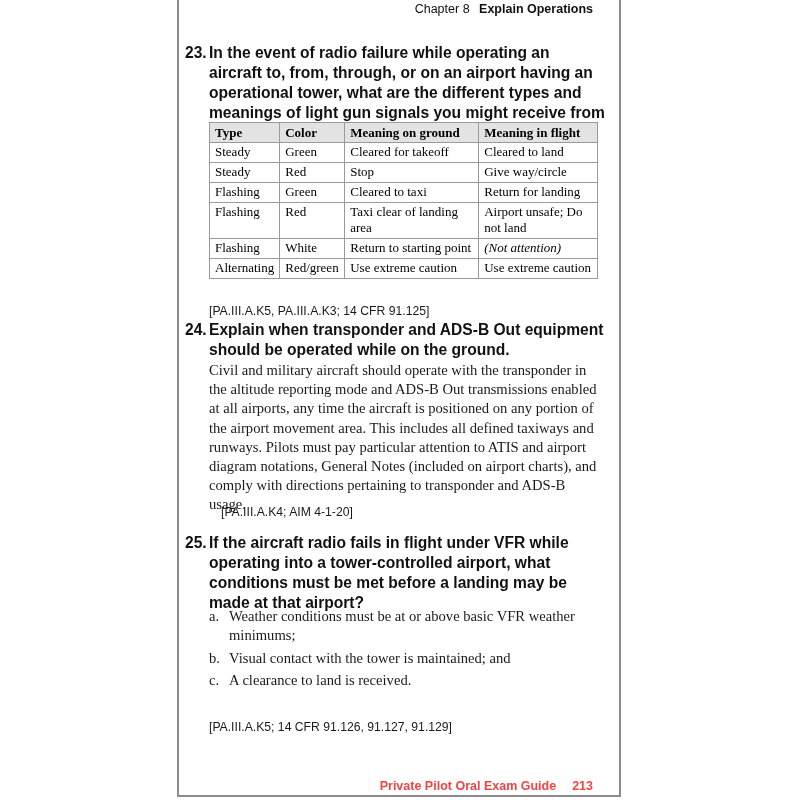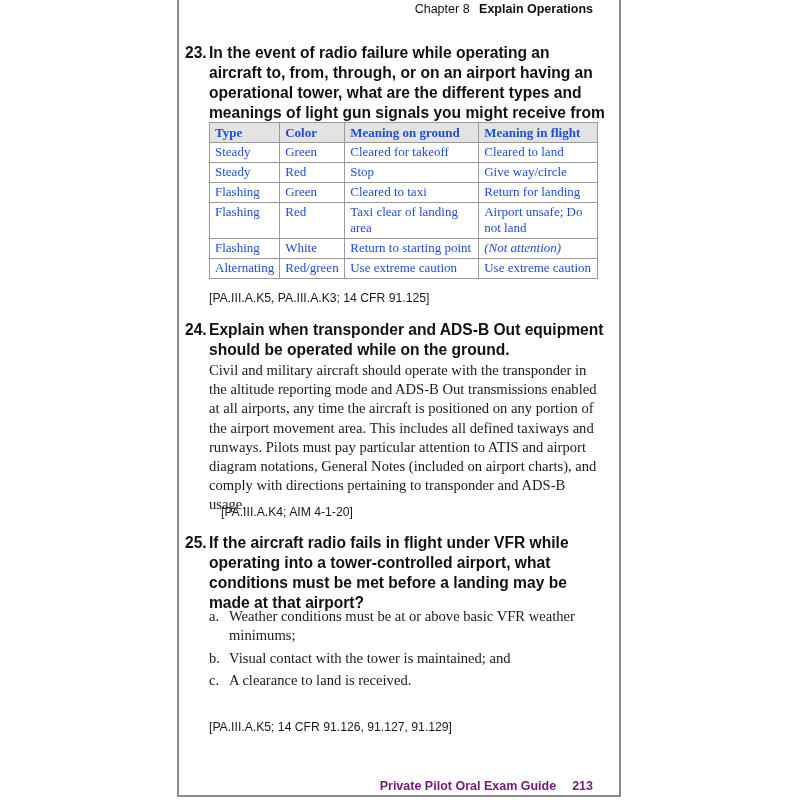--- a/index.html
+++ b/index.html
@@ -18,21 +18,21 @@
   .q {
     position: absolute; left: 6px; width: 420px;
     font-family: "Liberation Sans", sans-serif; font-weight: bold; font-size: 15.6px;
     line-height: 20px; color: #111;
   }
   .q .num { position: absolute; left: 0; top: 0; }
   .q .text { display: block; margin-left: 24px; }
   table.signals {
     position: absolute; left: 30px; top: 122px; width: 389px;
     border-collapse: collapse;
-    font-family: "Liberation Serif", serif; font-size: 13px; color: #1d4ed8;
+    font-family: "Liberation Serif", serif; font-size: 13px; color: #000000;
   }
   table.signals th, table.signals td {
     border: 1px solid #9a9a9a; padding: 1px 5px 2px 5px; text-align: left;
     vertical-align: top; line-height: 16px;
   }
   table.signals th { background: #e3e3e3; font-weight: bold; padding-top: 2px; padding-bottom: 1px; }
   table.signals td.italic { font-style: italic; }
   .ref {
     position: absolute; left: 30px;
     font-family: "Liberation Sans", sans-serif; font-size: 12.2px; color: #1a1a1a;
@@ -42,21 +42,21 @@
     font-family: "Liberation Serif", serif; font-size: 14.6px; line-height: 19.2px; color: #1a1a1a;
   }
   .list-item {
     position: absolute; left: 30px; width: 395px;
     font-family: "Liberation Serif", serif; font-size: 14.6px; line-height: 18.5px; color: #1a1a1a;
   }
   .list-item .marker { position: absolute; left: 0; top: 0; }
   .list-item .item-text { display: block; margin-left: 20px; }
   .footer {
     position: absolute; right: 26px; bottom: 2px;
-    font-family: "Liberation Sans", sans-serif; font-weight: bold; font-size: 12.5px; color: #701a75;
+    font-family: "Liberation Sans", sans-serif; font-weight: bold; font-size: 12.5px; color: #ef4444;
     white-space: nowrap;
   }
   .footer .pg { margin-left: 16px; }
 </style>
 </head>
 <body>
 
 <div class="page">
 
   <div class="running-head">
@@ -111,21 +111,21 @@
       </tr>
       <tr>
         <td>Alternating</td>
         <td>Red/green</td>
         <td>Use extreme caution</td>
         <td>Use extreme caution</td>
       </tr>
     </tbody>
   </table>
 
-  <div class="ref" style="top:291px;">[PA.III.A.K5, PA.III.A.K3; 14 CFR 91.125]</div>
+  <div class="ref" style="top:304px;">[PA.III.A.K5, PA.III.A.K3; 14 CFR 91.125]</div>
 
   <div class="q" style="top:320px;">
     <span class="num">24.</span>
     <span class="text">Explain when transponder and ADS-B Out equipment should be operated while on the ground.</span>
   </div>
 
   <div class="answer" style="top:361px;">Civil and military aircraft should operate with the transponder in the altitude reporting mode and ADS-B Out transmissions enabled at all airports, any time the aircraft is positioned on any portion of the airport movement area. This includes all defined taxiways and runways. Pilots must pay particular attention to ATIS and airport diagram notations, General Notes (included on airport charts), and comply with directions pertaining to transponder and ADS-B usage.</div>
 
   <div class="ref" style="top:505px;padding-left:12px;">[PA.III.A.K4; AIM 4-1-20]</div>
 

